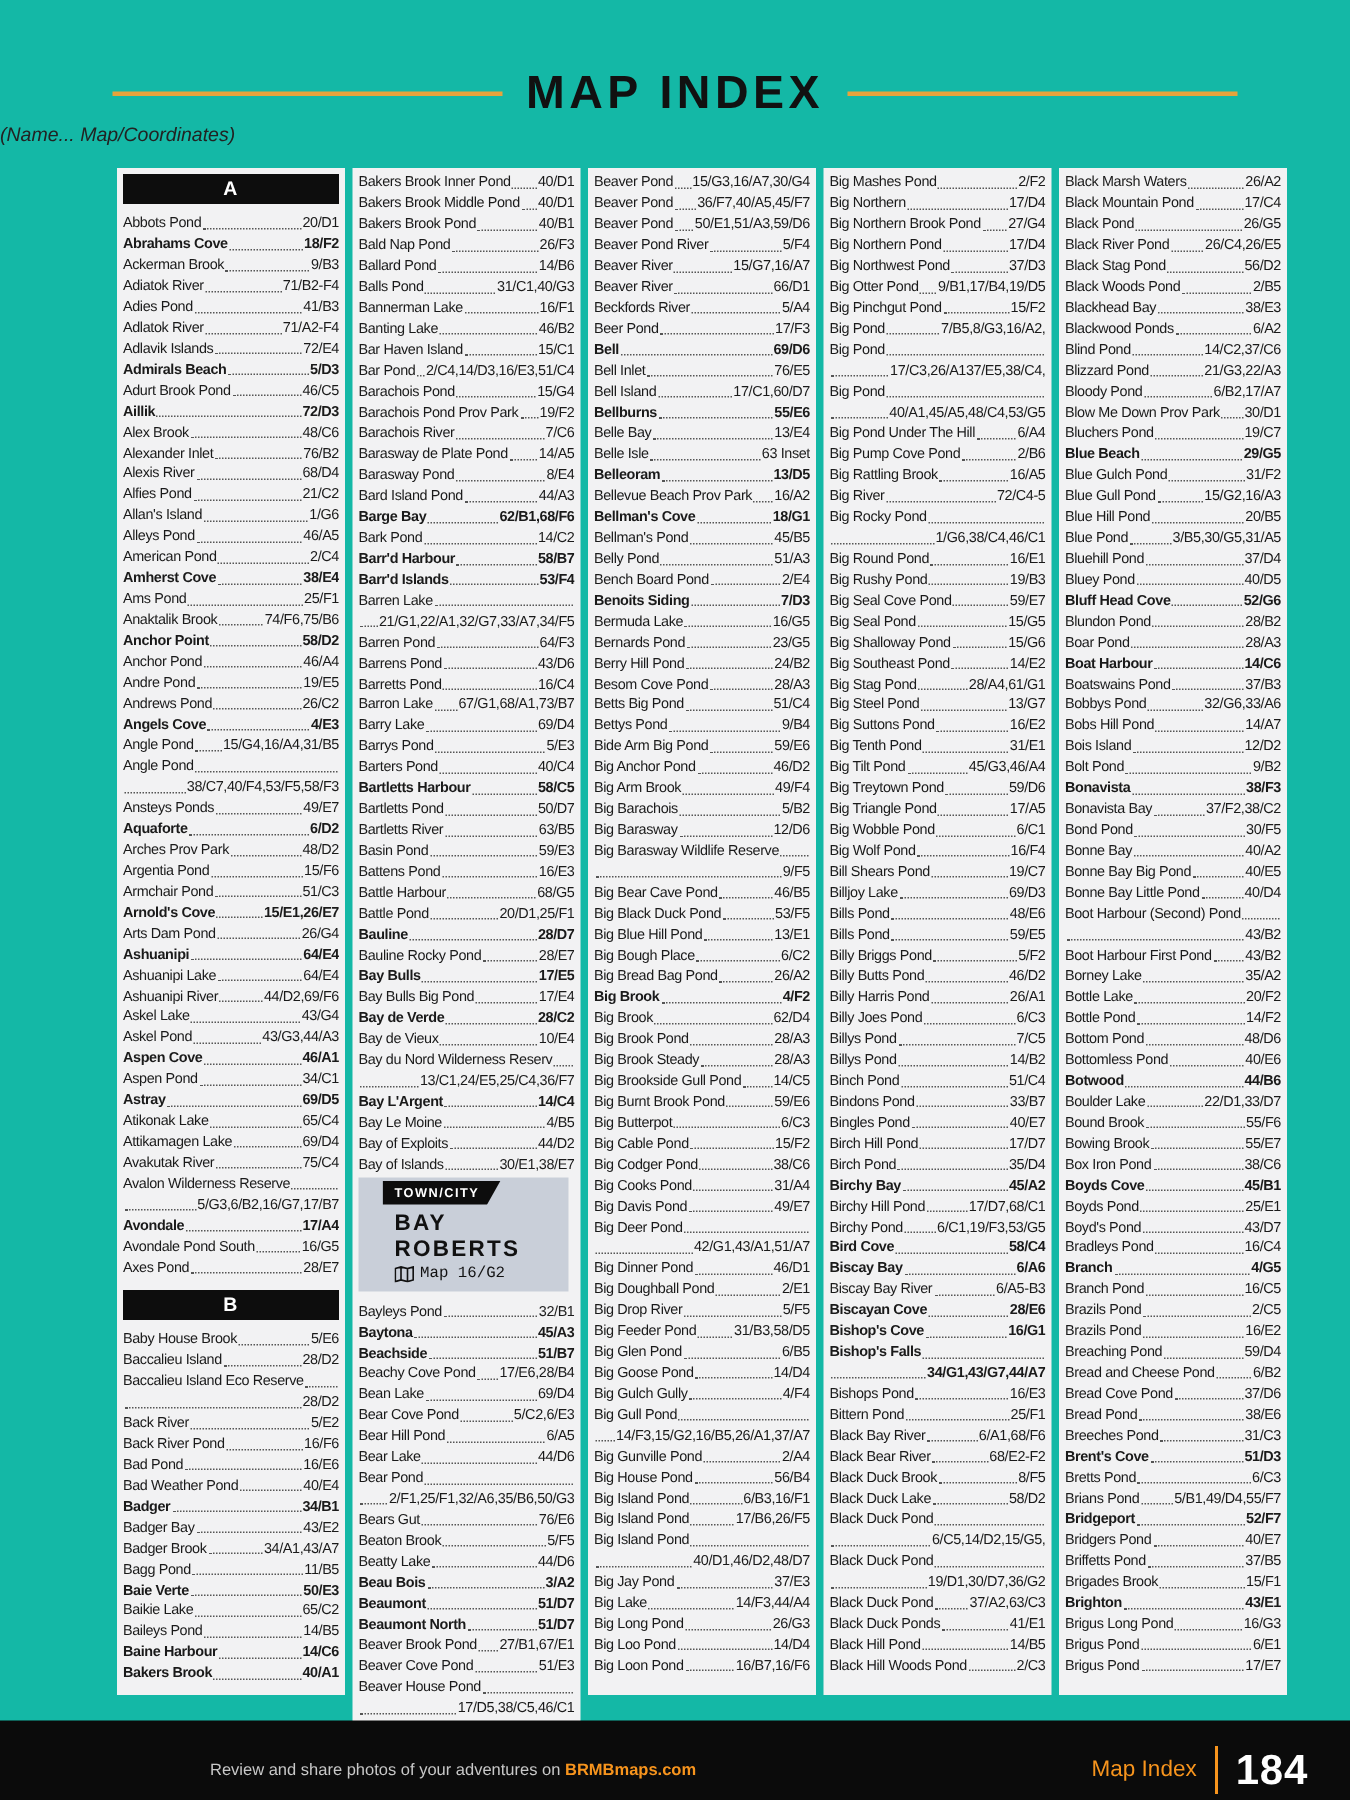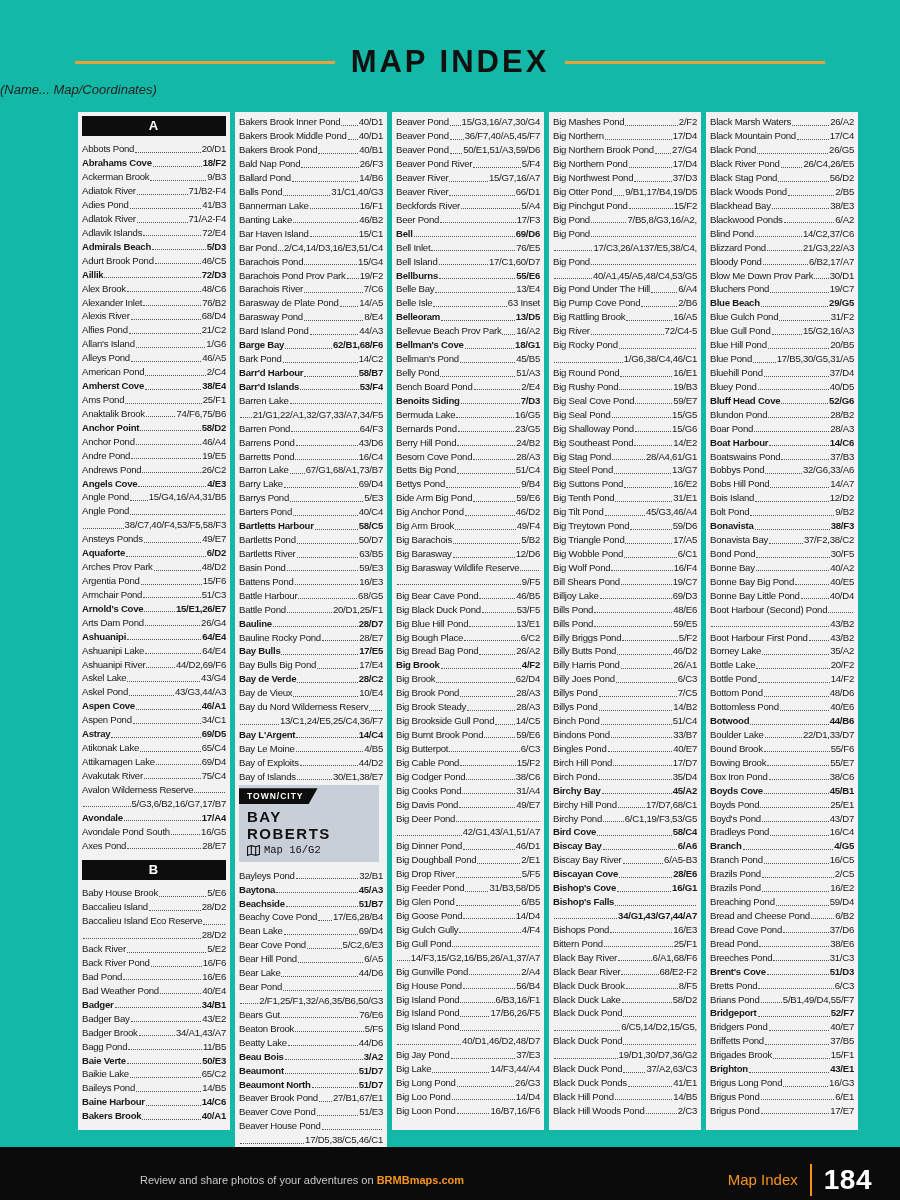--- a/index.html
+++ b/index.html
@@ -16,21 +16,21 @@
   .col{width:152px;box-sizing:border-box;background:#f2f2f3;padding:2px 4px 6px 4px;min-height:1018px;}
   .sec{height:20px;line-height:20px;background:#0d0d0d;color:#fff;text-align:center;
        font-weight:700;font-size:13px;letter-spacing:1px;margin:2px 0 5px 0;}
   .sec.gap{margin-top:9px;}
   .entry{display:flex;height:13.93px;align-items:flex-end;overflow:hidden;
          font-size:9.6px;letter-spacing:-0.25px;color:#1a1a1a;}
   .entry .nm,.entry .val{white-space:nowrap;line-height:11.5px;}
   .entry.bold{font-weight:700;align-items:flex-end;}
   .entry .dots{flex:1 1 4px;min-width:3px;border-bottom:1px dotted #555;margin:0 1px 2px 1px;}
   
-  .town{margin:3px 4px 5px 0;background:#c9cfd9;padding:0 0 6px 0;}
+  .town{margin:3px 4px 5px 0;background:#c9cfd9;padding:0 0 6px 16px;}
   .town-tag{display:inline-block;background:#0d0d0d;color:#fff;font-weight:700;font-size:8.5px;
             letter-spacing:1px;padding:3px 14px 3px 8px;
             clip-path:polygon(0 0,100% 0,calc(100% - 9px) 100%,0 100%);}
   .town-name{font-size:15px;font-weight:800;letter-spacing:1.5px;color:#111;padding:4px 8px 1px 8px;}
   .town-map{display:flex;align-items:center;gap:4px;font-size:10.5px;color:#111;padding:1px 8px 0 8px;font-family:Liberation Mono, monospace;}
   .mapicon{width:13px;height:11px;}
   
   .footer{position:absolute;left:0;bottom:0;width:900px;height:53px;background:#0b0b0b;
           display:flex;align-items:center;justify-content:space-between;box-sizing:border-box;
           padding:12px 28px 0 140px;}
@@ -1537,21 +1537,21 @@
           <span class="val">15/G2,16/A3</span>
         </div>
         <div class="entry">
           <span class="nm">Blue Hill Pond</span>
           <span class="dots"></span>
           <span class="val">20/B5</span>
         </div>
         <div class="entry">
           <span class="nm">Blue Pond</span>
           <span class="dots"></span>
-          <span class="val">17/B5,30/G5,31/A5</span>
+          <span class="val">3/B5,30/G5,31/A5</span>
         </div>
         <div class="entry">
           <span class="nm">Bluehill Pond</span>
           <span class="dots"></span>
           <span class="val">37/D4</span>
         </div>
         <div class="entry">
           <span class="nm">Bluey Pond</span>
           <span class="dots"></span>
           <span class="val">40/D5</span>

